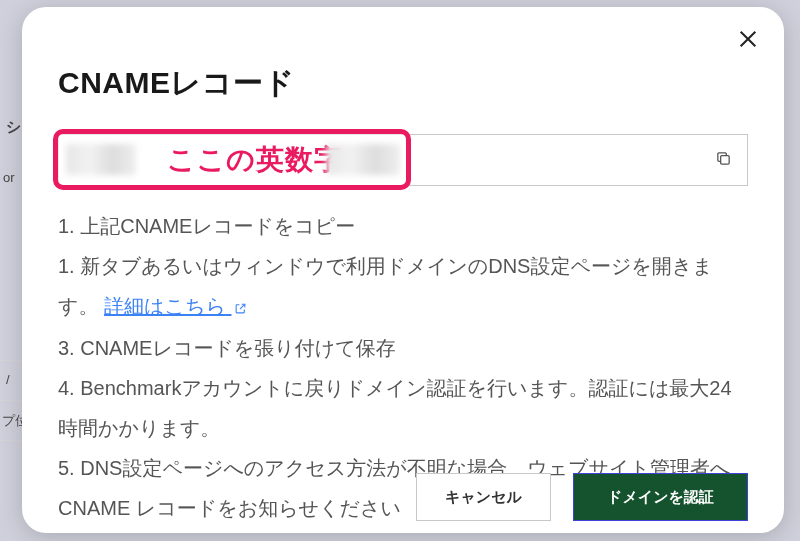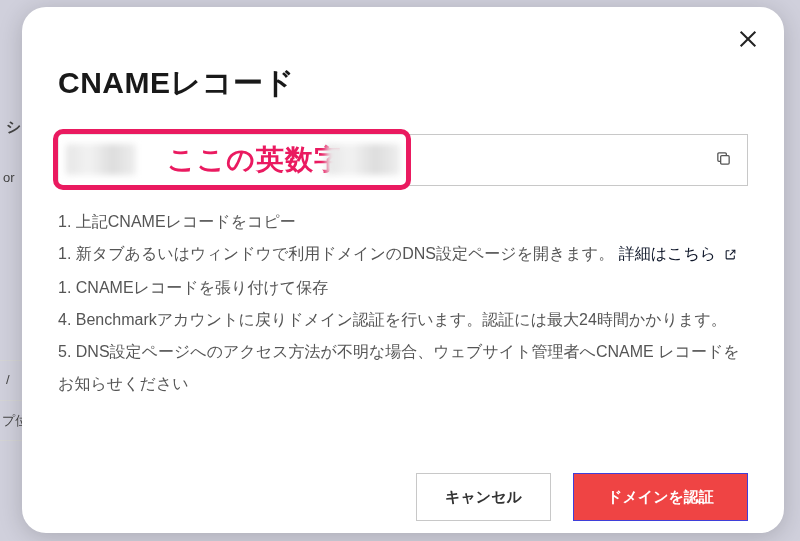--- a/index.html
+++ b/index.html
@@ -104,31 +104,31 @@
       position:absolute;
       top:10px; bottom:10px;
       background: linear-gradient(90deg,#e6e6e6,#f2f2f2,#ddd,#eee);
       filter: blur(3px);
       border-radius:3px;
     }
     .blur-left { left:8px; width:70px; }
     .blur-right { left:268px; width:74px;}
     .instructions {
       color: #555;
-      font-size: 16px;
+      font-size: 20px;
       line-height: 2.0;
     }
     .instructions li { list-style:none; }
     .ext-link-icon {
       display:inline-block;
       vertical-align: -2px;
       margin-left:3px;
     }
     .ext-link-icon svg{ width:13px; height:13px;}
-    .link-span { color:#0f172a;}
+    .link-span { color:#3b82f6;text-decoration:underline;}
     .modal-footer {
       position:absolute;
       bottom: 12px;
       right: 36px;
       display:flex;
       gap: 22px;
       padding-left: 40px;
     }
     .btn {
       height: 48px;
@@ -141,21 +141,21 @@
       cursor:pointer;
       padding: 0 22px;
     }
     .btn-secondary {
       background:#fff;
       border:1px solid #c8c8c8;
       color:#333;
       min-width:135px;
     }
     .btn-primary {
-      background:#ef4444;
+      background:#14532d;
       border:1px solid #3f3fd9;
       color:#fff;
       min-width:175px;
     }
   </style>
 </head>
 <body>
 
 <div class="bg-fragments">
   <div class="bg-frag-1">シ</div>
@@ -204,21 +204,21 @@
         <span>詳細はこちら</span>
         <span class="ext-link-icon">
           <svg viewBox="0 0 24 24" fill="none" stroke="currentColor" stroke-width="2">
             <path d="M14 4h6v6"></path>
               <path d="M20 4 L11 13"></path>
             <path d="M19 14v5a1 1 0 0 1-1 1H5a1 1 0 0 1-1-1V6a1 1 0 0 1 1-1h5"></path>
           </svg>
         </span>
       </span>
     </li>
-    <li>1. CNAMEレコードを張り付けて保存</li>
+    <li>3. CNAMEレコードを張り付けて保存</li>
     <li>4. Benchmarkアカウントに戻りドメイン認証を行います。認証には最大24時間かかります。</li>
     <li>5. DNS設定ページへのアクセス方法が不明な場合、ウェブサイト管理者へCNAME レコードをお知らせください</li>
   </ol>
 
   <div class="modal-footer">
     <button class="btn btn-secondary">キャンセル</button>
     <button class="btn btn-primary">ドメインを認証</button>
   </div>
 </div>
 

